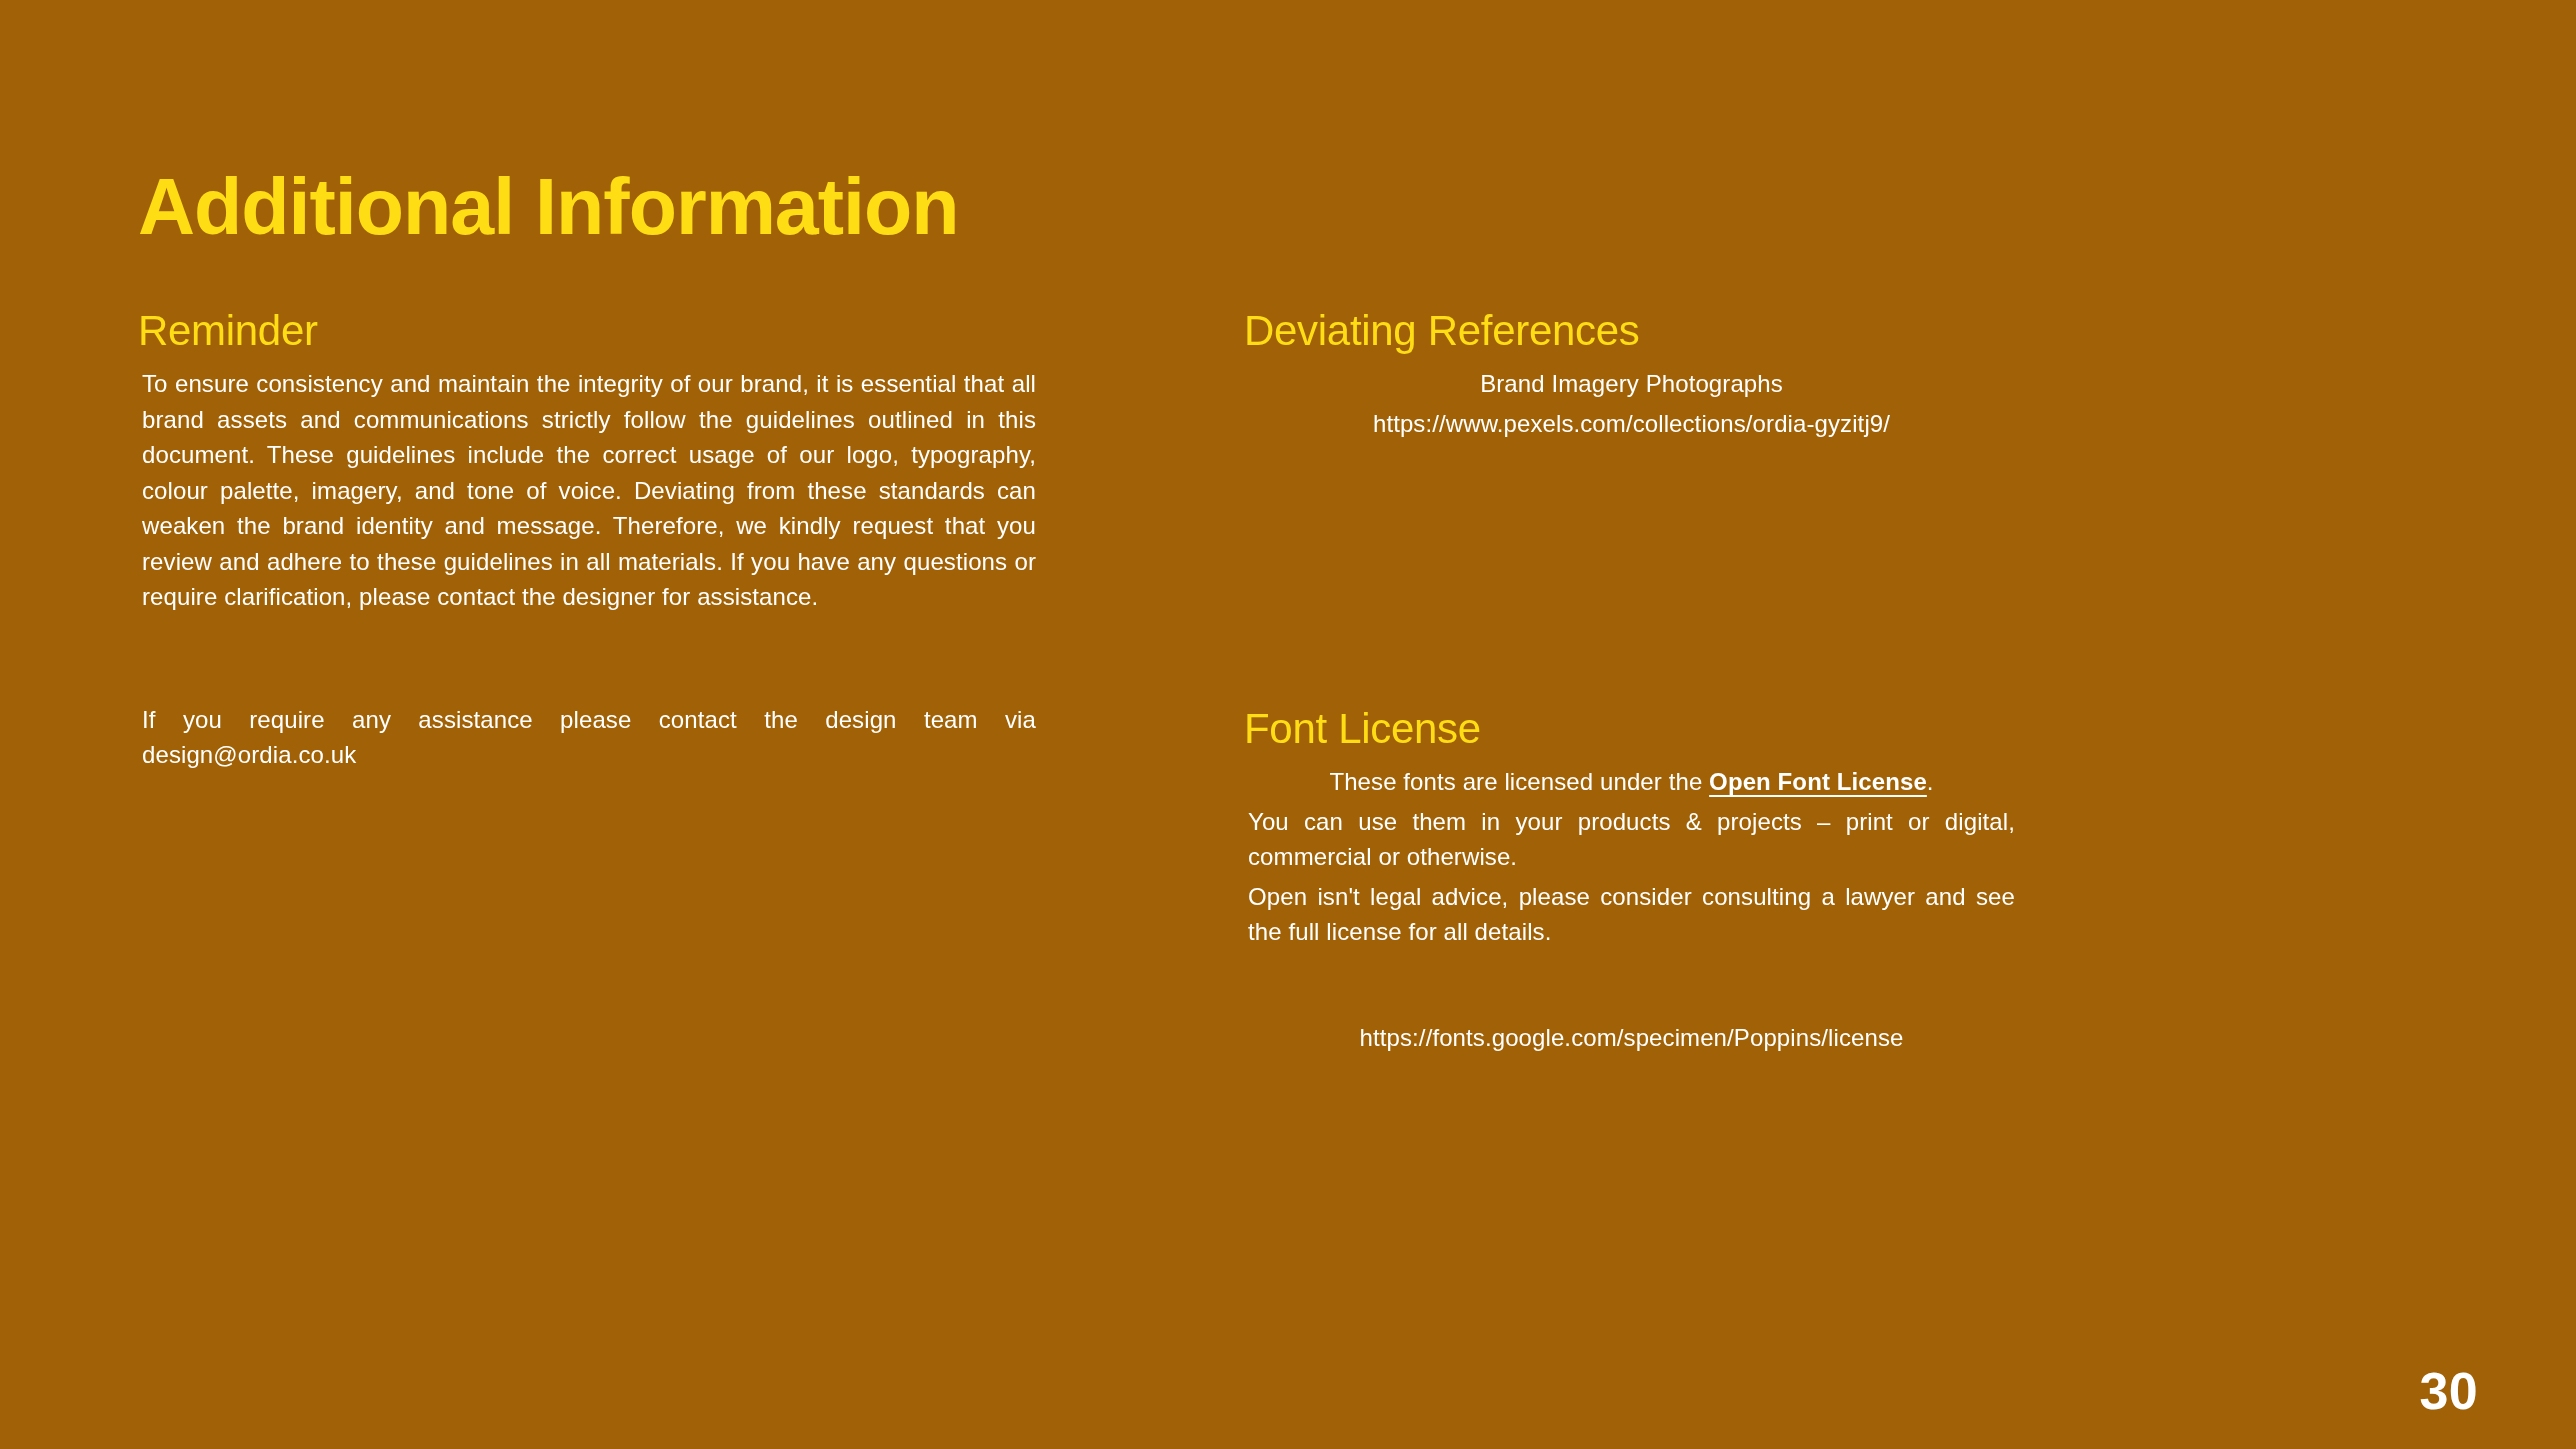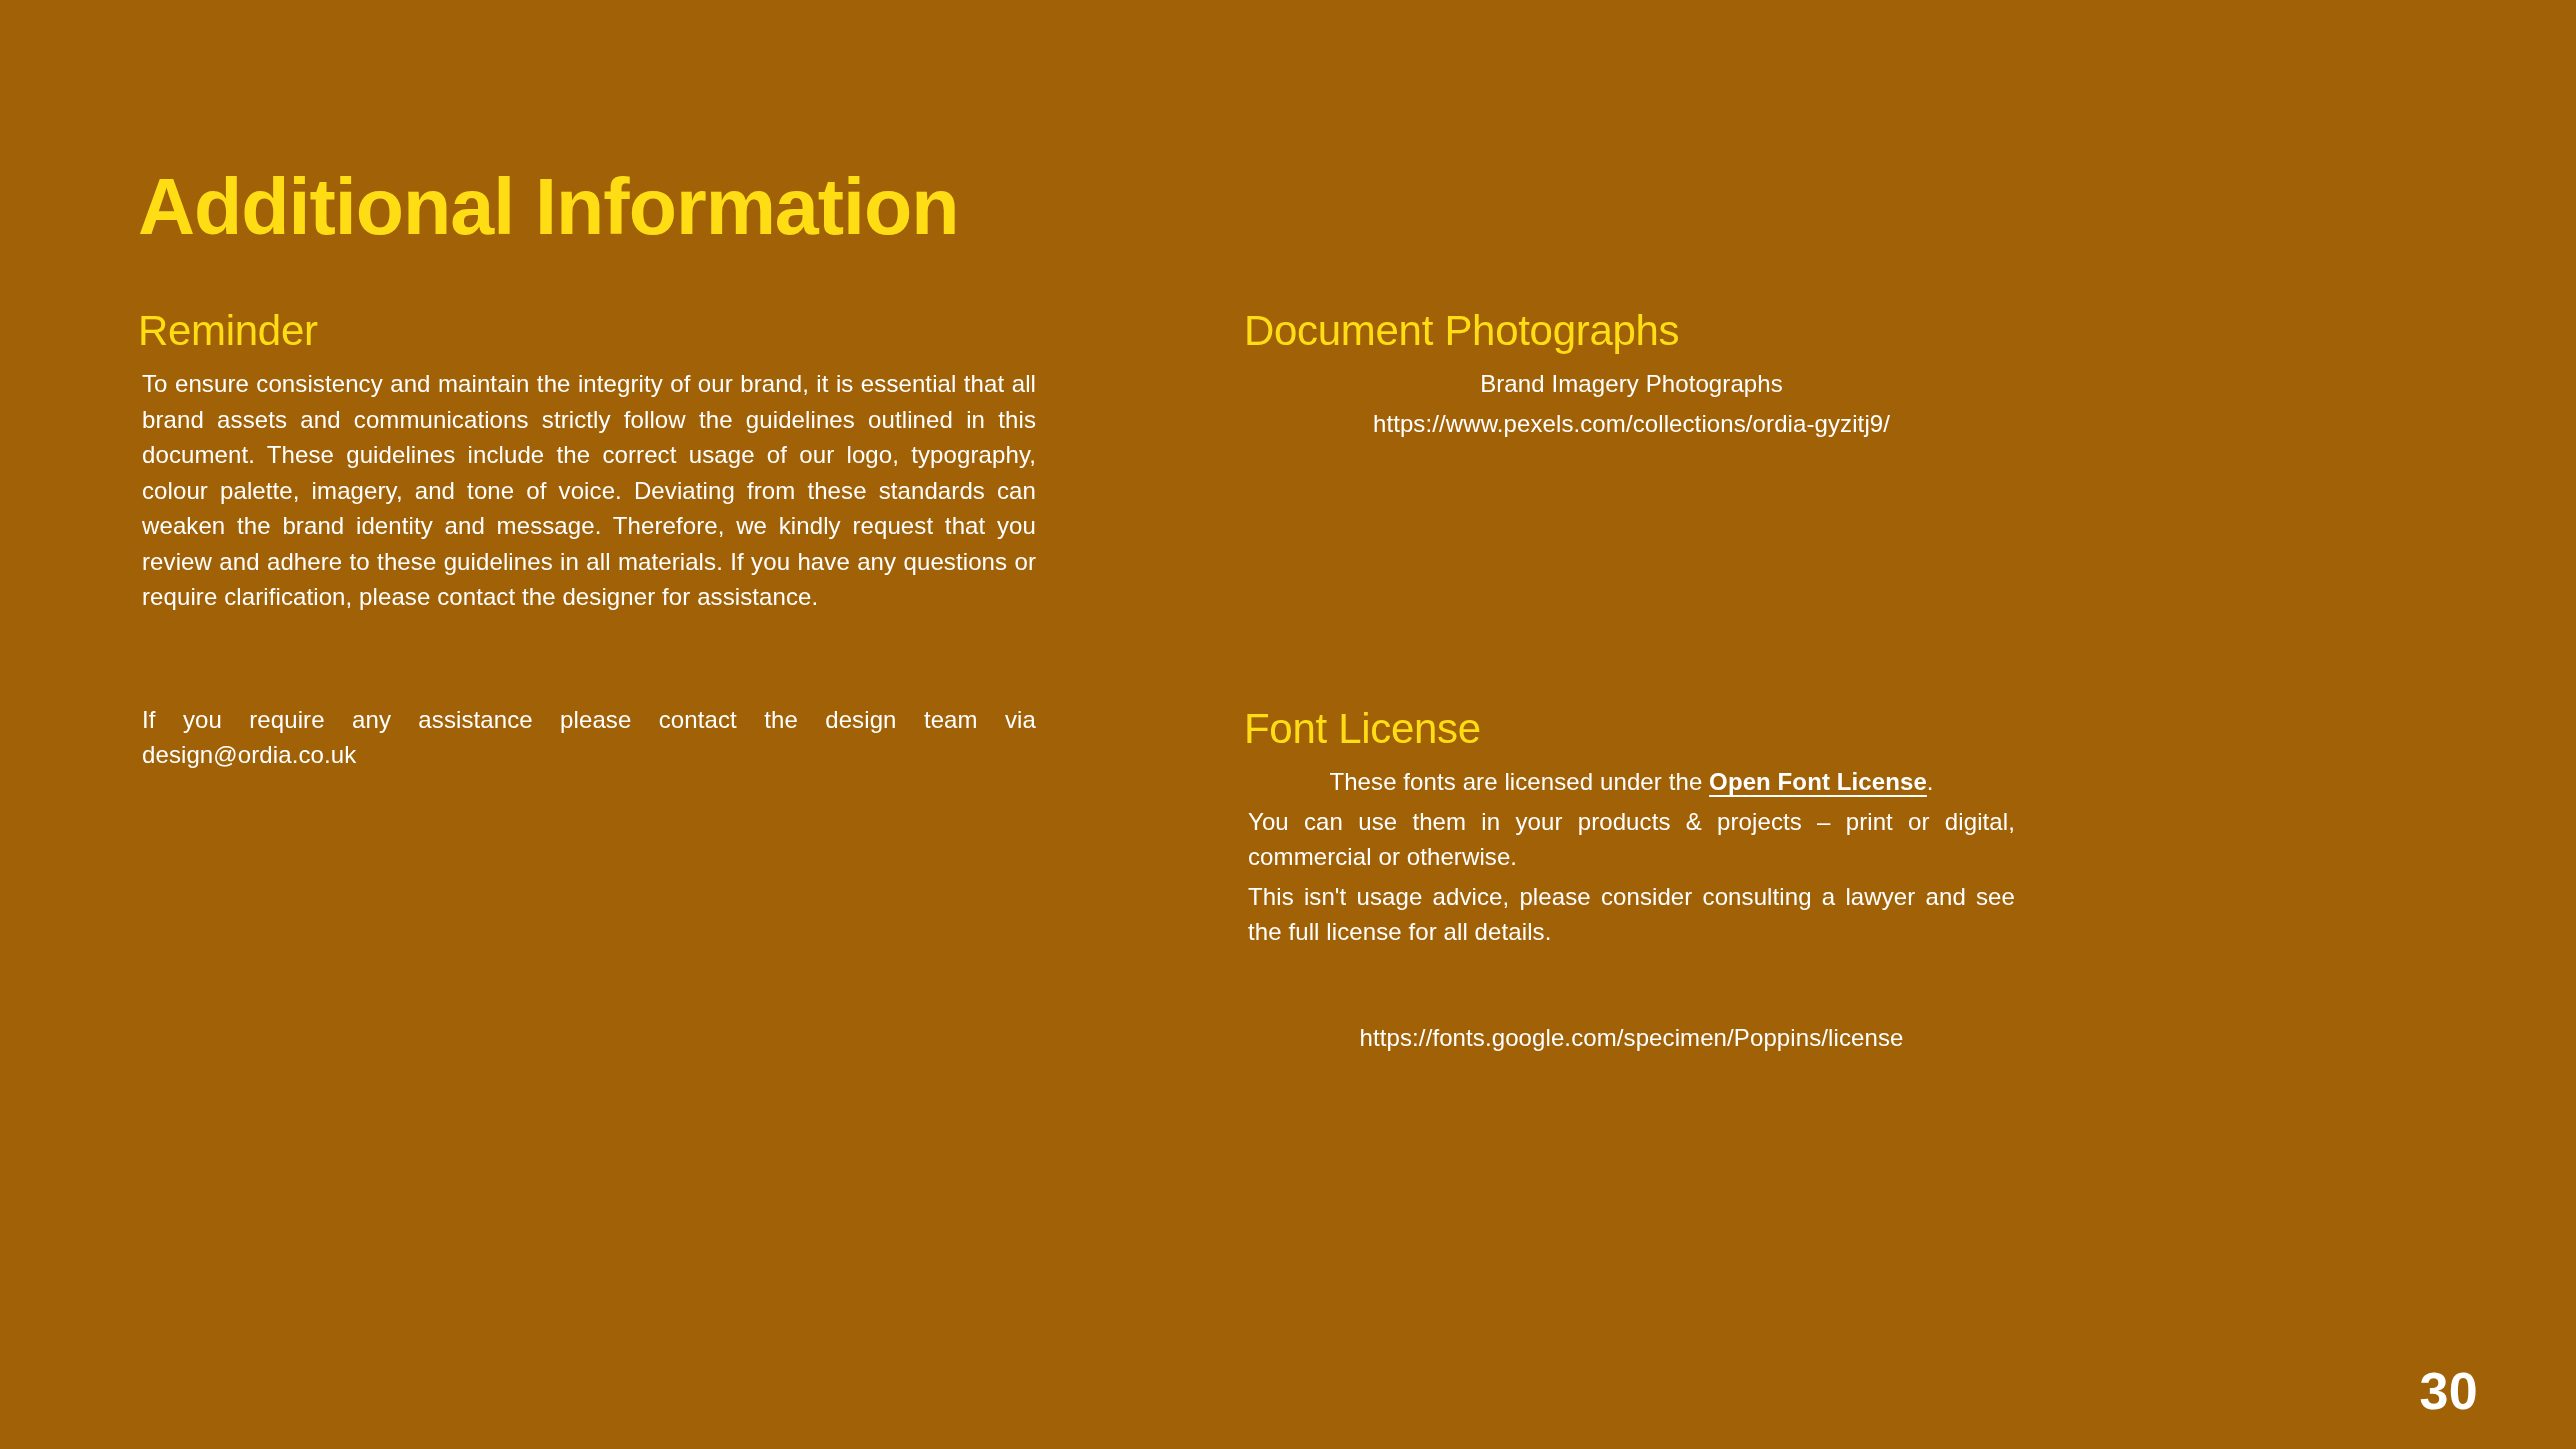--- a/index.html
+++ b/index.html
@@ -122,40 +122,40 @@
 
     <div class="section">
       <p class="body-text justify">If you require any assistance please contact the design team via design@ordia.co.uk</p>
     </div>
 
   </div>
 
   <div class="col-right">
 
     <div class="section">
-      <h2 class="section-heading">Document Photographs</h2>
+      <h2 class="section-heading">Deviating References</h2>
 
       <p class="body-text left">Brand Imagery Photographs</p>
 
       <p class="body-text left">https://www.pexels.com/collections/ordia-gyzitj9/</p>
 
       <div class="gap-sm"></div>
 
     </div>
 
     <div class="section-gap-right"></div>
 
     <div class="section">
       <h2 class="section-heading">Font License</h2>
 
       <p class="body-text left"><span>These fonts are licensed under the </span><span class="ul-link">Open Font License</span><span>.</span></p>
 
       <p class="body-text justify">You can use them in your products &amp; projects – print or digital, commercial or otherwise.</p>
 
-      <p class="body-text justify">This isn't usage advice, please consider consulting a lawyer and see the full license for all details.</p>
+      <p class="body-text justify">Open isn't legal advice, please consider consulting a lawyer and see the full license for all details.</p>
 
       <div class="gap-md"></div>
 
       <p class="body-text left">https://fonts.google.com/specimen/Poppins/license</p>
     </div>
 
   </div>
 
   <div class="page-number">30</div>
 

